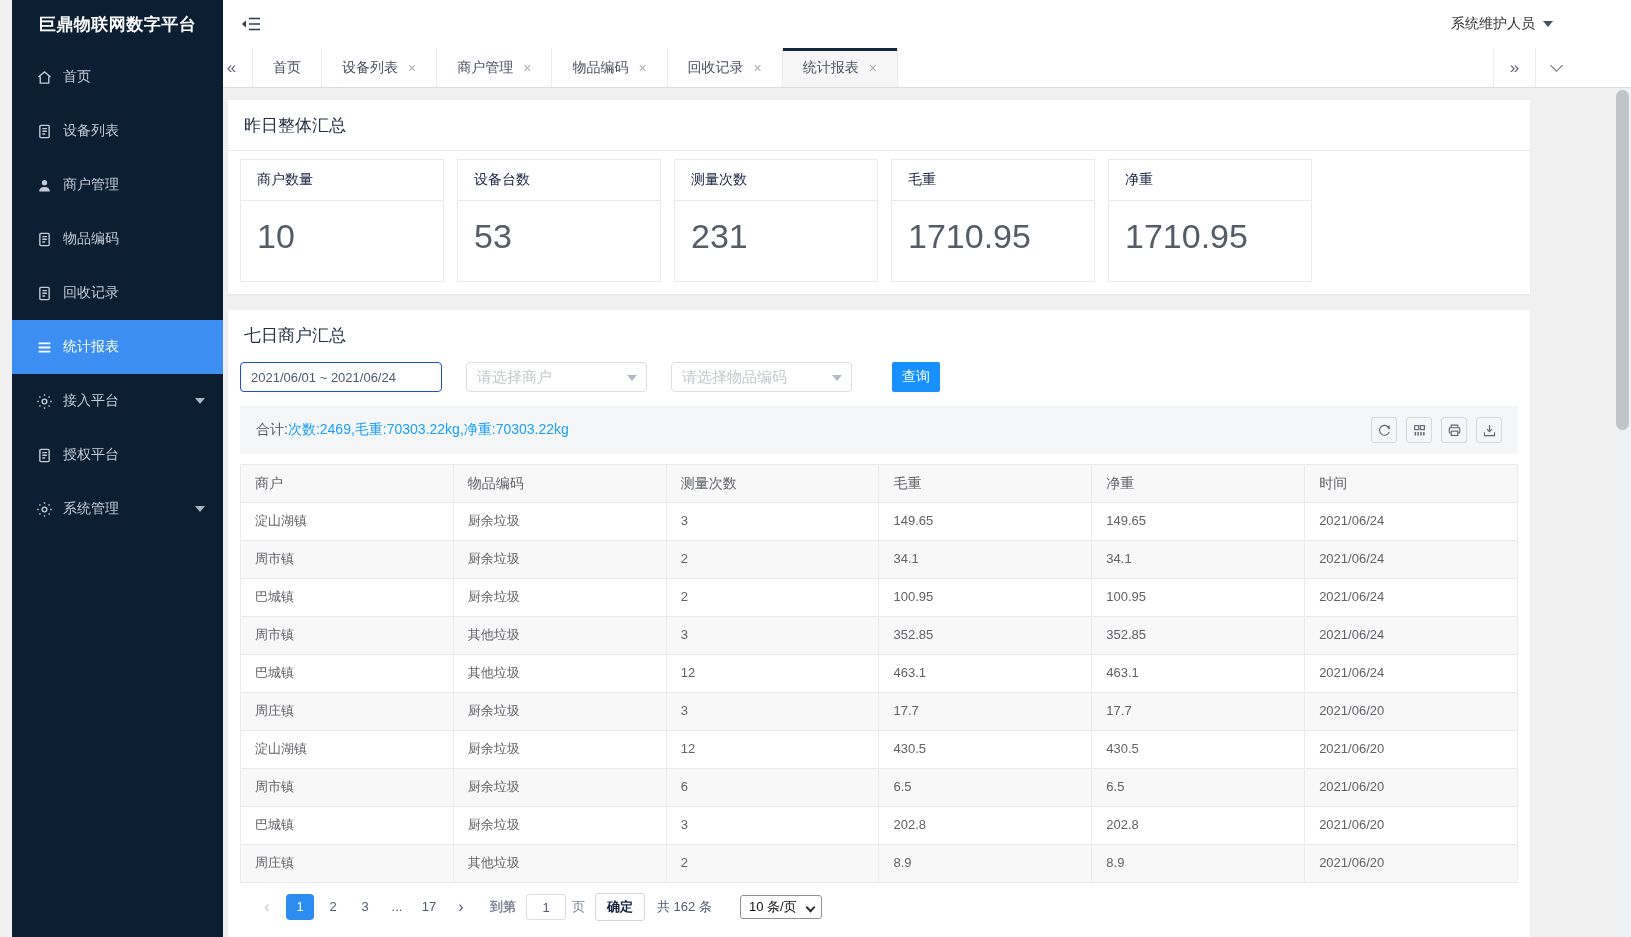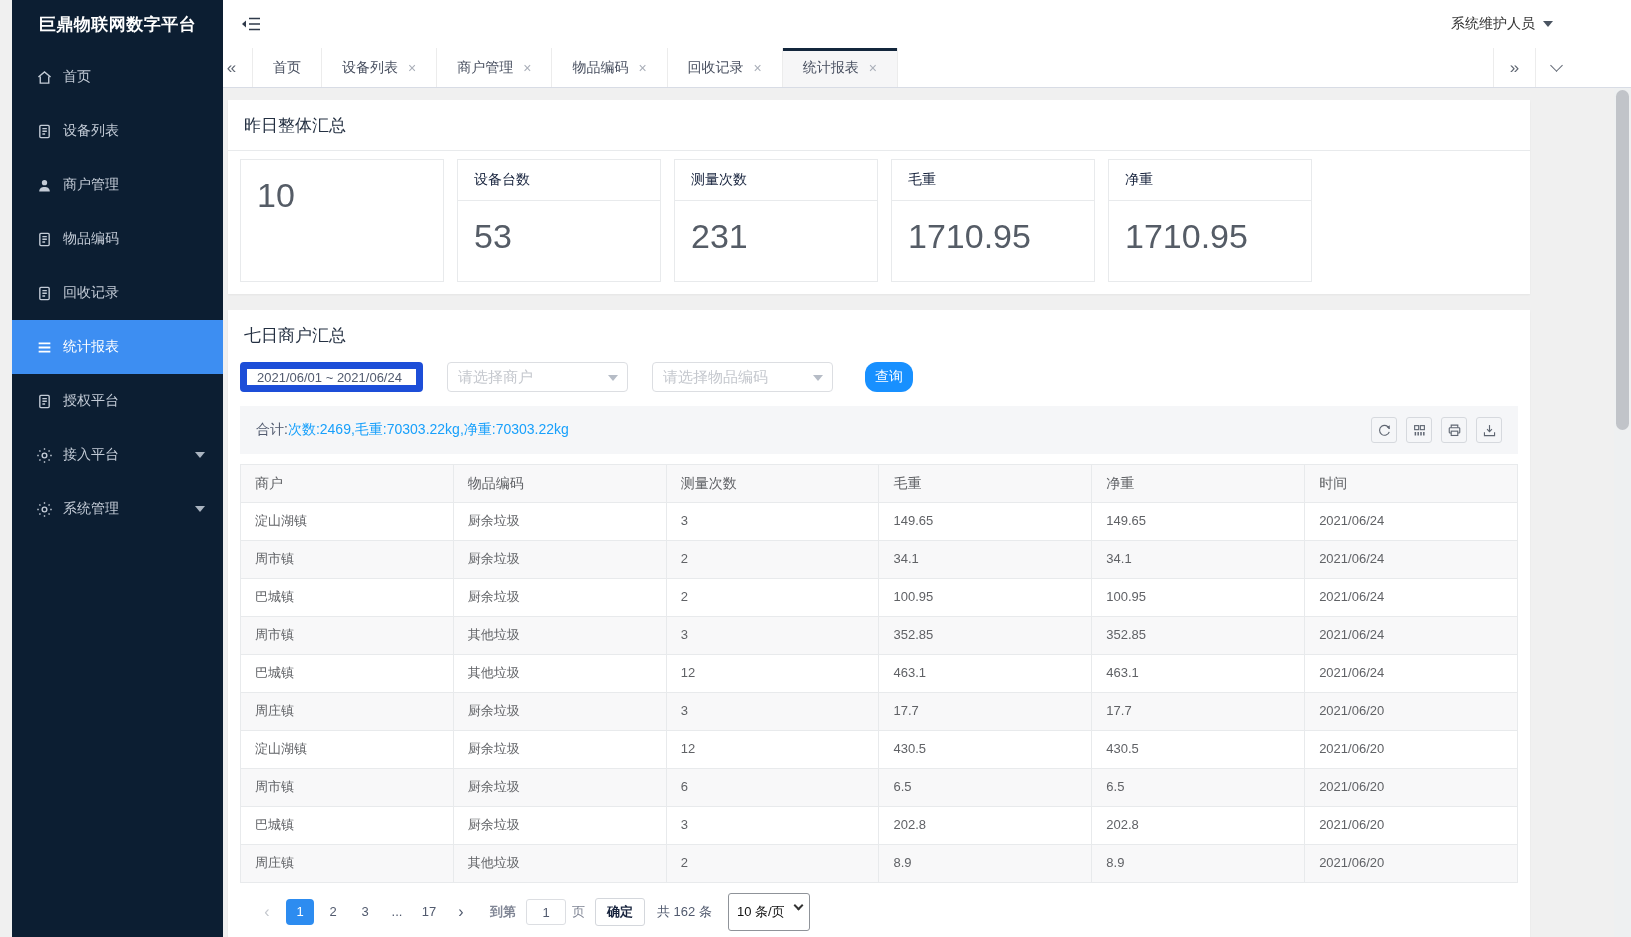--- a/index.html
+++ b/index.html
@@ -43,24 +43,24 @@
   .card2 { margin-top:16px; padding-bottom:20px; }
   .card-title { font-size:17px; color:#243042; padding:14px 16px 13px; }
   .card1 .card-title { border-bottom:1px solid #e8eaec; }
 
   .stat-row { display:flex; padding:8px 12px 12px; }
   .stat-card { width:204px; height:123px; border:1px solid #e8eaec; background:#fff; margin-right:13px; }
   .stat-label { padding:11px 16px; font-size:14px; color:#17233d; border-bottom:1px solid #e8eaec; }
   .stat-value { padding:16px 16px 0; font-size:34px; color:#555c66; }
 
   .filter-row { display:flex; align-items:center; padding:2px 12px 14px; }
-  .date-input { width:183px; height:30px; border:7px solid #1d4ed8; border-radius:4px; font-size:13px; color:#515a6e; padding:0 10px; background:#fff; outline:none; font-family:inherit; }
+  .date-input { width:202px; height:30px; border:1px solid #1d4ed8; border-radius:4px; font-size:13px; color:#515a6e; padding:0 10px; background:#fff; outline:none; font-family:inherit; }
   .select { position:relative; width:181px; height:30px; border:1px solid #dcdee2; border-radius:4px; background:#fff; margin-left:24px; display:flex; align-items:center; padding:0 26px 0 10px; font-size:15px; color:#c5c8ce; cursor:pointer; }
   .select .sel-caret { position:absolute; right:9px; top:12px; width:0; height:0; border-left:5px solid transparent; border-right:5px solid transparent; border-top:6px solid #b6bcc6; }
-  .query-btn { margin-left:32px; width:48px; height:30px; background:#1890ff; border:none; border-radius:12px; color:#fff; font-size:14px; cursor:pointer; font-family:inherit; }
+  .query-btn { margin-left:40px; width:48px; height:30px; background:#1890ff; border:none; border-radius:2px; color:#fff; font-size:14px; cursor:pointer; font-family:inherit; }
 
   .toolbar { margin:0 12px; height:48px; background:#f5f6f8; display:flex; align-items:center; padding:0 16px; }
   .totals { font-size:14px; color:#515a6e; }
   .totals .blue { color:#18a0fb; }
   .tool-btns { margin-left:auto; display:flex; }
   .tool-btn { width:26px; height:26px; border:1px solid #d6d9de; border-radius:3px; background:transparent; display:flex; align-items:center; justify-content:center; margin-left:9px; cursor:pointer; }
   .tool-btn svg { width:15px; height:15px; stroke:#5f6672; fill:none; stroke-width:1.2; }
 
   .grid { margin:10px 12px 0; border:1px solid #e8eaec; }
   .thead { display:flex; background:#f8f8f9; }
@@ -74,21 +74,21 @@
   .pager { margin:10px 12px 0; padding-left:14px; display:flex; align-items:center; font-size:13px; color:#515a6e; }
   .pg { min-width:26px; height:26px; line-height:26px; text-align:center; margin-right:6px; cursor:pointer; }
   .pg.prev { color:#c5c8ce; font-size:16px; }
   .pg.next { color:#515a6e; font-size:16px; }
   .pg.active { background:#2d8cf0; color:#fff; border-radius:4px; min-width:28px; cursor:default; }
   .goto-label { margin:0 4px 0 10px; color:#808695;font-weight:bold; }
   .goto-input { width:40px; height:26px; border:1px solid #dcdee2; border-radius:3px; text-align:center; font-size:13px; color:#515a6e; outline:none; font-family:inherit; margin:0 6px; background:#fff; }
   .page-word { color:#808695; }
   .confirm-btn { margin-left:10px; height:28px; padding:0 11px; background:#fff; border:1px solid #d4d7dc; border-radius:3px; font-size:13px; font-weight:700; color:#17233d; cursor:pointer; font-family:inherit; }
   .total-text { margin-left:12px; color:#515a6e; }
-  .size-select { position:relative; margin-left:16px; height:38px; border:1px solid #8f9399; border-radius:3px; background:#fff; display:flex; align-items:center; padding:0 24px 0 8px; font-size:13px; color:#111; cursor:pointer; }
+  .size-select { position:relative; margin-left:28px; height:24px; border:1px solid #8f9399; border-radius:3px; background:#fff; display:flex; align-items:center; padding:0 24px 0 8px; font-size:13px; color:#111; cursor:pointer; }
   .size-select .sel-chev { position:absolute; right:7px; top:8px; width:7px; height:7px; border-right:2px solid #333; border-bottom:2px solid #333; transform:rotate(45deg); }
 
   
   .vscroll { position:absolute; right:0; top:88px; bottom:0; width:17px; background:#eef0f1; }
   .vthumb { position:absolute; left:2px; right:2px; top:2px; height:340px; background:#c1c4c9; border-radius:7px; }
 </style>
 </head>
 <body>
 
 <aside class="sidebar">
@@ -149,36 +149,36 @@
         <svg viewBox="0 0 16 16" style="stroke-width:1.7">
             <path d="M2.5 4.2 h11 M2.5 8 h11 M2.5 11.8 h11"></path>
           </svg>
       </span>
       <span>统计报表</span>
     </div>
 
     <div class="side-item">
       <span class="side-icon">
         <svg viewBox="0 0 16 16">
+            <circle cx="8" cy="8" r="2.2"></circle>
+            <path d="M8 2.6 V1.2 M8 14.8 V13.4 M13.4 8 h1.4 M1.2 8 h1.4 M11.8 4.2 l1-1 M3.2 12.8 l1-1 M11.8 11.8 l1 1 M3.2 3.2 l1 1"></path>
+          </svg>
+      </span>
+      <span>接入平台</span>
+      <span class="side-caret"></span>
+    </div>
+
+    <div class="side-item">
+      <span class="side-icon">
+        <svg viewBox="0 0 16 16">
             <rect x="3.6" y="2.2" width="8.8" height="11.6" rx="1"></rect>
             <path d="M6 5.3 h4.2 M6 7.8 h4.2 M6 10.3 h2.6"></path>
           </svg>
       </span>
       <span>授权平台</span>
-    </div>
-
-    <div class="side-item">
-      <span class="side-icon">
-        <svg viewBox="0 0 16 16">
-            <circle cx="8" cy="8" r="2.2"></circle>
-            <path d="M8 2.6 V1.2 M8 14.8 V13.4 M13.4 8 h1.4 M1.2 8 h1.4 M11.8 4.2 l1-1 M3.2 12.8 l1-1 M11.8 11.8 l1 1 M3.2 3.2 l1 1"></path>
-          </svg>
-      </span>
-      <span>接入平台</span>
-      <span class="side-caret"></span>
     </div>
 
     <div class="side-item">
       <span class="side-icon">
         <svg viewBox="0 0 16 16">
             <circle cx="8" cy="8" r="2.2"></circle>
             <path d="M8 2.6 V1.2 M8 14.8 V13.4 M13.4 8 h1.4 M1.2 8 h1.4 M11.8 4.2 l1-1 M3.2 12.8 l1-1 M11.8 11.8 l1 1 M3.2 3.2 l1 1"></path>
           </svg>
       </span>
       <span>系统管理</span>
@@ -235,20 +235,21 @@
     </div>
   <div class="tab-end-pad"></div>
 </div>
 
 <main class="content">
 
   <section class="card card1">
     <div class="card-title">昨日整体汇总</div>
     <div class="stat-row">
       <div class="stat-card">
+        <div class="stat-label">商户数量</div>
         <div class="stat-value">10</div>
       </div>
       <div class="stat-card">
         <div class="stat-label">设备台数</div>
         <div class="stat-value">53</div>
       </div>
       <div class="stat-card">
         <div class="stat-label">测量次数</div>
         <div class="stat-value">231</div>
       </div>

